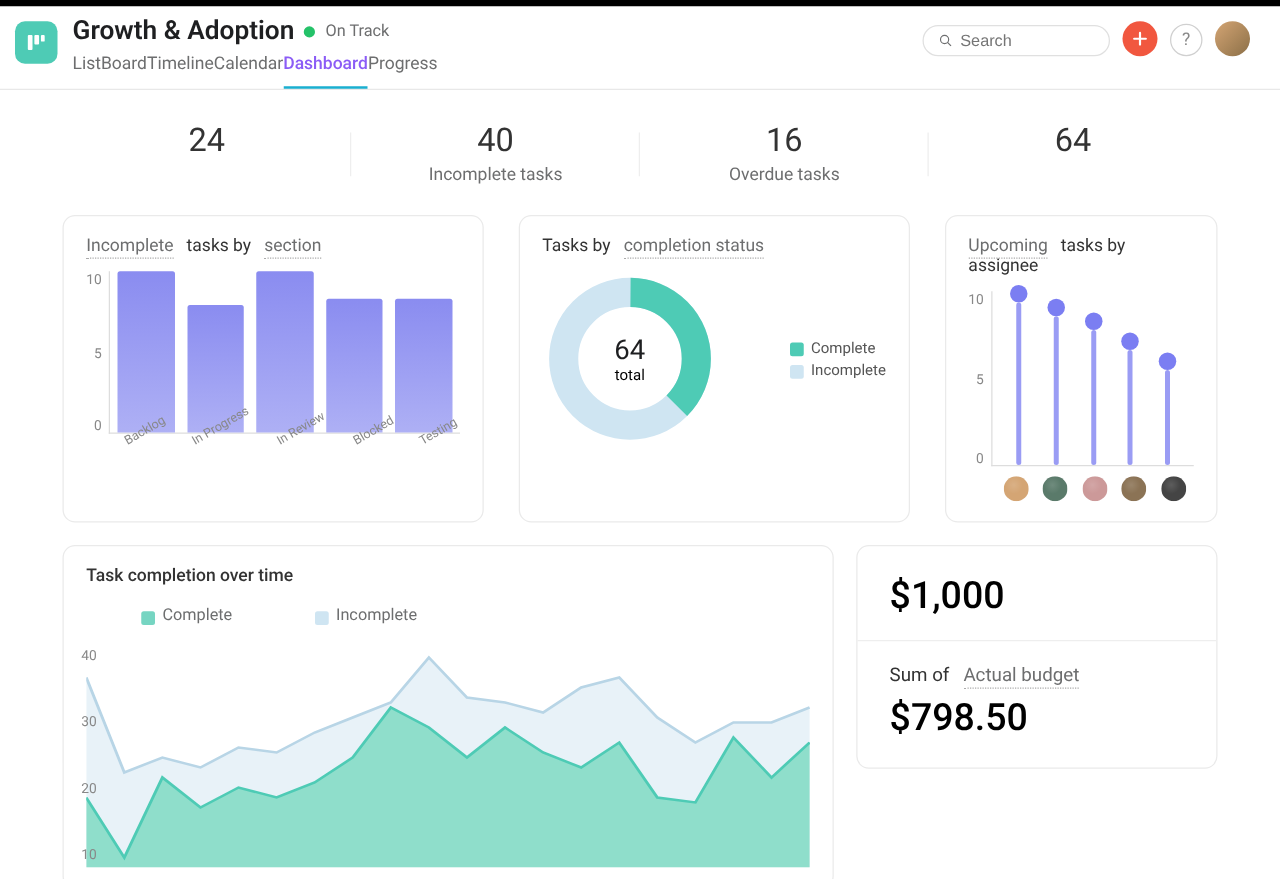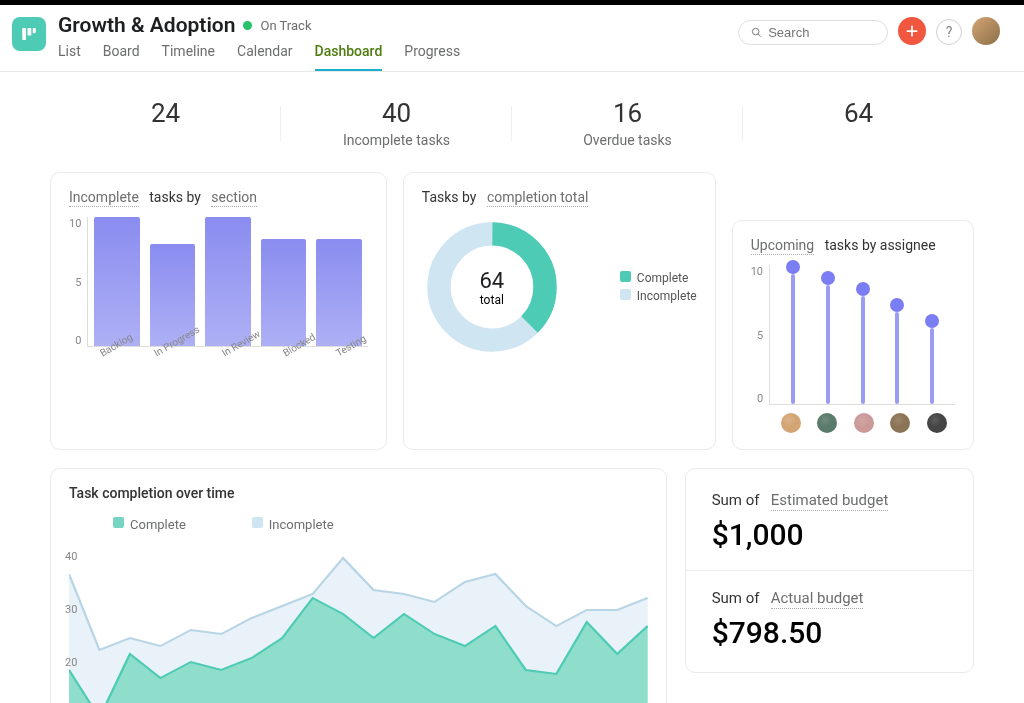--- a/index.html
+++ b/index.html
@@ -24,26 +24,26 @@
     display: flex; align-items: center; justify-content: center;
     margin-right: 12px;
     margin-top: 4px;
   }
   .proj-icon svg { width: 18px; height: 18px; fill: #fff; }
   .proj-header { flex: 1; }
   .proj-title-row { display: flex; align-items: center; gap: 8px; }
   .proj-title { font-size: 21px; font-weight: 600; }
   .status-dot { width: 9px; height: 9px; background: #25c269; border-radius: 50%; display: inline-block; }
   .status-text { font-size: 13px; color: #6d6e6f; }
-  .tabs { display: flex; gap: 22px; margin-top: 6px; }
+  .tabs { display: flex; margin-top: 6px; }
   .tab {
     font-size: 14px; color: #6d6e6f; padding-bottom: 10px;
     border-bottom: 2px solid transparent; cursor: pointer;
   }
-  .tab.active { color: #4d7c0f; border-bottom-color: #1aafd0; font-weight: 500; }
+  .tab.active { color: #8b5cf6; border-bottom-color: #1aafd0; font-weight: 500; }
   .top-actions { display: flex; align-items: flex-end; gap: 10px; margin-top: 4px; }
   .search-box {
     display: flex; align-items: center; gap: 6px;
     border: 1px solid #e0e0e0; border-radius: 16px;
     padding: 4px 12px; width: 150px;
   }
   .search-box input {
     border: none; outline: none; font-size: 13px; color: #6d6e6f; width: 100%;
     background: transparent;
   }
@@ -69,28 +69,28 @@
   }
   .stat {
     flex: 1; text-align: center; position: relative;
   }
   .stat:not(:last-child)::after {
     content: ""; position: absolute; right: 0; top: 15%; height: 70%;
     border-right: 1px solid #eee;
   }
   .stat-num { font-size: 26px; font-weight: 400; color: #333; }
   .stat-label { font-size: 14px; color: #6d6e6f; margin-top: 4px; }
-  .cards-row { display: flex; gap: 16px; margin-bottom: 18px; }
+  .cards-row { display: flex; gap: 28px; margin-bottom: 18px; }
   .card {
     border: 1px solid #eaeaea; border-radius: 10px; padding: 16px 18px;
     background: #fff;
   }
   .card-a { flex: 1; }
   .card-b { flex: 1; }
-  .card-c { flex: 1; margin-top: 48px; }
+  .card-c { flex: 1; }
   .card-title { font-size: 14px; color: #333; margin-bottom: 12px; }
   .linkish {
     color: #6d6e6f; border-bottom: 1px dotted #aaa; padding-bottom: 1px;
   }
   
   .barchart { display: flex; }
   .yaxis {
     display: flex; flex-direction: column; justify-content: space-between;
     font-size: 11px; color: #888; height: 130px; padding-right: 6px; text-align: right;
   }
@@ -104,21 +104,21 @@
   .xlab { flex: 1; font-size: 10px; color: #888; text-align: center; transform: rotate(-30deg); transform-origin: top left; white-space: nowrap; padding-left: 8px;}
   
   .donut-wrap { display: flex; align-items: center; gap: 14px; justify-content: center; }
   .donut { position: relative; width: 140px; height: 140px; }
   .donut-center {
     position: absolute; inset: 0; display: flex; flex-direction: column; align-items: center; justify-content: center;
   }
   .donut-num { font-size: 22px; font-weight: 400; }
   .donut-lbl { font-size: 12px; color: #000000; }
   .legend { font-size: 12px; color: #555; }
-  .legend-item { display: flex; align-items: flex-start; gap: 6px; margin: 4px 0; padding-left: 44px; }
+  .legend-item { display: flex; align-items: flex-end; gap: 6px; margin: 4px 0; padding-left: 44px; }
   .legend-sw { width: 11px; height: 11px; border-radius: 2px; }
   
   .lolli-wrap { display: flex; }
   .lolli-area { flex:1; height: 140px; border-left: 1px solid #ddd; border-bottom: 1px solid #ddd; display: flex; align-items: flex-end; justify-content: space-around; padding: 0 6px;}
   .lolli { display: flex; flex-direction: column; align-items: center; }
   .lolli-dot { width: 14px; height: 14px; background: #7b7ef2; border-radius: 50%; }
   .lolli-stem { width: 4px; background: #9a9cf4; border-radius: 2px; }
   .assignee-avatars { display: flex; justify-content: space-around; margin-left: 22px; margin-top: 8px; }
   .mini-av { width: 20px; height: 20px; border-radius: 50%; }
   
@@ -227,21 +227,21 @@
           <div class="xlab">In Review</div>
           <div class="xlab">Blocked</div>
           <div class="xlab">Testing</div>
         </div>
     </div>
 
     <div class="card card-b">
       <div class="card-title">
         <span>Tasks by</span>
         <span>&nbsp;</span>
-        <span class="linkish">completion total</span>
+        <span class="linkish">completion status</span>
       </div>
       <div class="donut-wrap">
         <div class="donut">
           <svg viewBox="0 0 42 42" width="140" height="140">
             <circle cx="21" cy="21" r="15.915" fill="none" stroke="#cfe5f2" stroke-width="7"></circle>
             <circle id="donut-arc" cx="21" cy="21" r="15.915" fill="none" stroke="#4ecbb5" stroke-width="7" stroke-dasharray="37.5 62.5" stroke-dashoffset="25"></circle>
           </svg>
           <div class="donut-center">
             <div class="donut-num">64</div>
             <div class="donut-lbl">total</div>
@@ -330,25 +330,20 @@
             <path d="M 0 180 L 0 28 L 26.31578947368421 104 L 52.63157894736842 92 L 78.94736842105263 100 L 105.26315789473684 84 L 131.57894736842104 88 L 157.89473684210526 72 L 184.21052631578945 60 L 210.52631578947367 48 L 236.8421052631579 12 L 263.1578947368421 44 L 289.4736842105263 48 L 315.7894736842105 56 L 342.10526315789474 36 L 368.4210526315789 28 L 394.7368421052631 60 L 421.05263157894734 80 L 447.36842105263156 63.999999999999986 L 473.6842105263158 63.999999999999986 L 499.99999999999994 52 L 500 180 Z" fill="#e8f2f8"></path>
             <path d="M 0 28 L 26.31578947368421 104 L 52.63157894736842 92 L 78.94736842105263 100 L 105.26315789473684 84 L 131.57894736842104 88 L 157.89473684210526 72 L 184.21052631578945 60 L 210.52631578947367 48 L 236.8421052631579 12 L 263.1578947368421 44 L 289.4736842105263 48 L 315.7894736842105 56 L 342.10526315789474 36 L 368.4210526315789 28 L 394.7368421052631 60 L 421.05263157894734 80 L 447.36842105263156 63.999999999999986 L 473.6842105263158 63.999999999999986 L 499.99999999999994 52" fill="none" stroke="#b8d5e6" stroke-width="2"></path>
             <path d="M 0 180 L 0 124 L 26.31578947368421 172 L 52.63157894736842 108 L 78.94736842105263 132 L 105.26315789473684 116 L 131.57894736842104 124 L 157.89473684210526 112 L 184.21052631578945 92 L 210.52631578947367 52 L 236.8421052631579 68 L 263.1578947368421 92 L 289.4736842105263 68 L 315.7894736842105 88 L 342.10526315789474 100 L 368.4210526315789 80 L 394.7368421052631 124 L 421.05263157894734 128 L 447.36842105263156 76.00000000000001 L 473.6842105263158 108 L 499.99999999999994 80 L 500 180 Z" fill="#8fdecb"></path>
             <path d="M 0 124 L 26.31578947368421 172 L 52.63157894736842 108 L 78.94736842105263 132 L 105.26315789473684 116 L 131.57894736842104 124 L 157.89473684210526 112 L 184.21052631578945 92 L 210.52631578947367 52 L 236.8421052631579 68 L 263.1578947368421 92 L 289.4736842105263 68 L 315.7894736842105 88 L 342.10526315789474 100 L 368.4210526315789 80 L 394.7368421052631 124 L 421.05263157894734 128 L 447.36842105263156 76.00000000000001 L 473.6842105263158 108 L 499.99999999999994 80" fill="none" stroke="#4ecbb5" stroke-width="2"></path>
           </svg>
       </div>
     </div>
 
     <div class="right-col">
       <div class="card-e">
-        <div class="sum-label">
-          <span>Sum of</span>
-          <span>&nbsp;</span>
-          <span class="linkish">Estimated budget</span>
-        </div>
         <div class="sum-val">$1,000</div>
         <div class="divider"></div>
         <div class="sum-label">
           <span>Sum of</span>
           <span>&nbsp;</span>
           <span class="linkish">Actual budget</span>
         </div>
         <div class="sum-val">$798.50</div>
       </div>
     </div>

